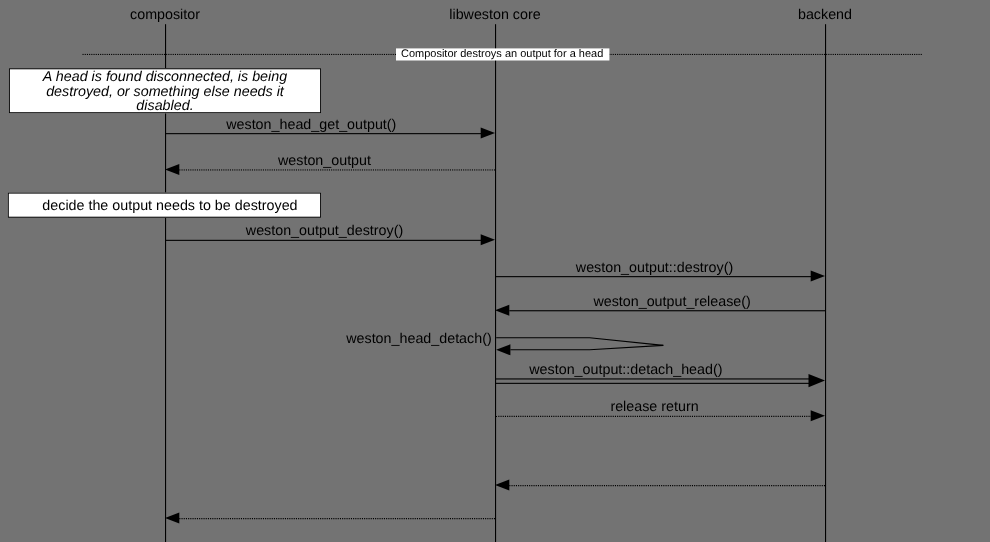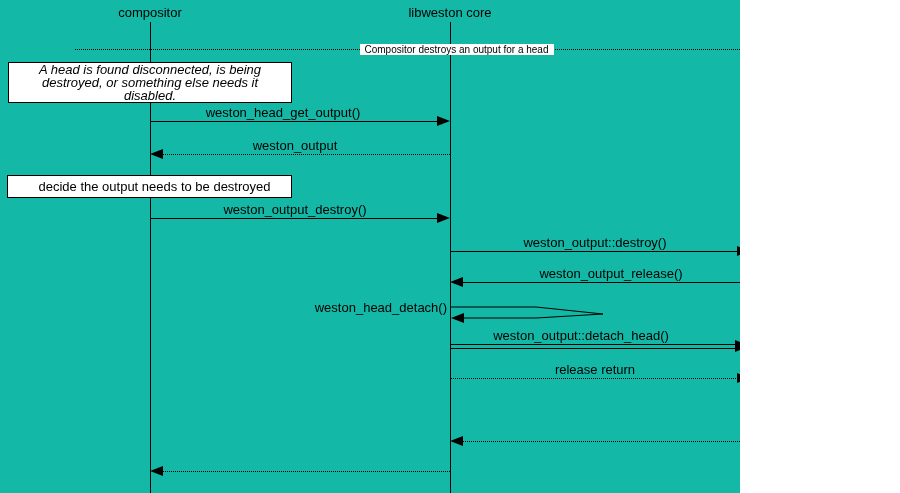--- a/index.html
+++ b/index.html
@@ -1,17 +1,17 @@
 <!DOCTYPE html>
 <html><head>
 <meta charset="utf-8">
 <style>
   html,body{margin:0;padding:0;background:#fff;}
   .diagram{
-    position:relative;width:740px;height:493px;background:#14b8a6;
+    position:relative;width:900px;height:493px;background:#737373;
     font-family:"Liberation Sans","DejaVu Sans",sans-serif;color:#000;
     overflow:hidden;
   }
   .plabel{position:absolute;top:5px;width:200px;text-align:center;font-size:13px;line-height:15px;}
   .lifeline{position:absolute;top:22px;height:471px;width:1px;background:#000;}
   .divider-line{position:absolute;height:0;border-top:1px dotted #000;}
   .divider-label-wrap{position:absolute;text-align:center;font-size:10px;line-height:15px;}
   .divider-label-wrap span{background:#fff;padding:0 5px;}
   .note{
     position:absolute;border:1px solid #000;background:#fff;
@@ -33,20 +33,21 @@
 <body>
 
 <div class="diagram">
 
   <div class="lifeline" style="left:150px;"></div>
   <div class="lifeline" style="left:450px;"></div>
   <div class="lifeline" style="left:750px;"></div>
 
   <div class="plabel" style="left:50px;">compositor</div>
   <div class="plabel" style="left:350px;">libweston core</div>
+  <div class="plabel" style="left:650px;">backend</div>
 
   <div class="divider-line" style="left:75px;top:49px;width:763px;"></div>
   <div class="divider-label-wrap" style="left:75px;top:42px;width:763px;">
     <span>Compositor destroys an output for a head</span>
   </div>
 
   <div class="note" style="left:8px;top:62px;width:284px;height:41px;font-style:italic;">A head is found disconnected, is being destroyed, or something else needs it disabled.</div>
 
   <div class="mlabel" style="left:138px;top:106px;width:290px;">weston_head_get_output()</div>
   <div class="mline" style="left:150px;top:121px;width:288px;"></div>
@@ -70,21 +71,21 @@
   <div class="mline" style="left:463px;top:282px;width:287px;"></div>
   <div class="ah left" style="left:450px;top:277px;"></div>
 
   <div class="mlabel right-align" style="left:247px;top:301px;width:200px;">weston_head_detach()</div>
   <svg class="selfloop" style="left:451px;top:303px;" width="156" height="24" viewBox="0 0 156 24">
     <polyline points="0,4 85,4 152,11" fill="none" stroke="#000" stroke-width="1"></polyline>
     <polyline points="152,11 85,15 13,15" fill="none" stroke="#000" stroke-width="1"></polyline>
     <polygon points="13,10 13,20 0,15" fill="#000"></polygon>
   </svg>
 
-  <div class="mlabel" style="left:436px;top:329px;width:290px;">weston_output::detach_head()</div>
+  <div class="mlabel" style="left:424px;top:329px;width:290px;">weston_output::detach_head()</div>
   <div class="mline" style="left:450px;top:344px;width:286px;"></div>
   <div class="mline" style="left:450px;top:348px;width:286px;"></div>
   <div class="ah right big" style="left:735px;top:340px;border-left-width:15px;"></div>
 
   <div class="mlabel" style="left:450px;top:363px;width:290px;">release return</div>
   <div class="mline dotted" style="left:450px;top:378px;width:288px;"></div>
   <div class="ah right" style="left:737px;top:373px;"></div>
 
 
   <div class="mline dotted" style="left:463px;top:441px;width:287px;"></div>

